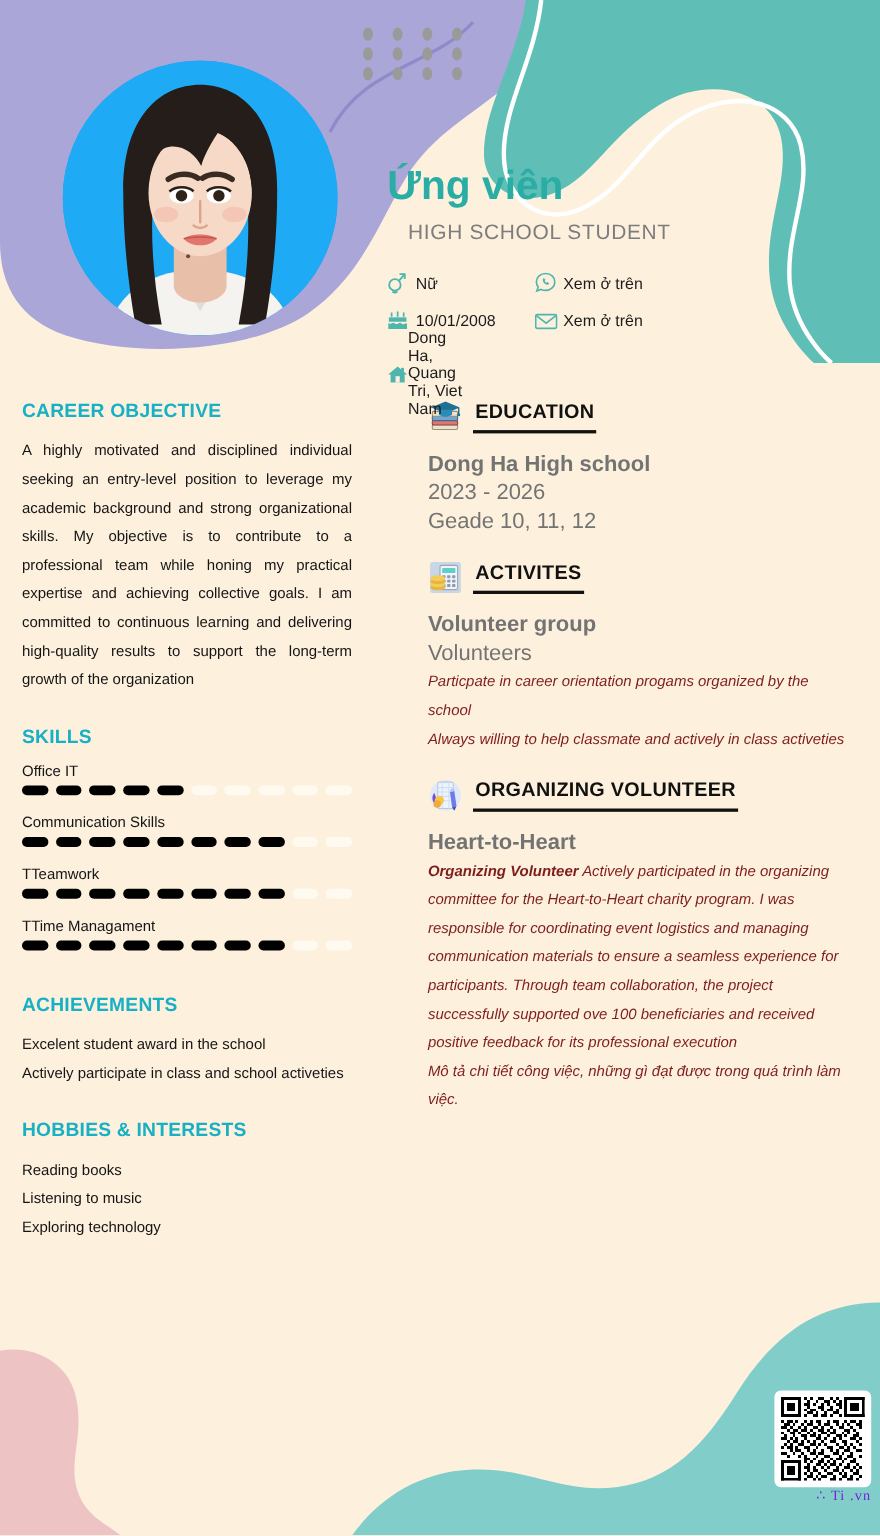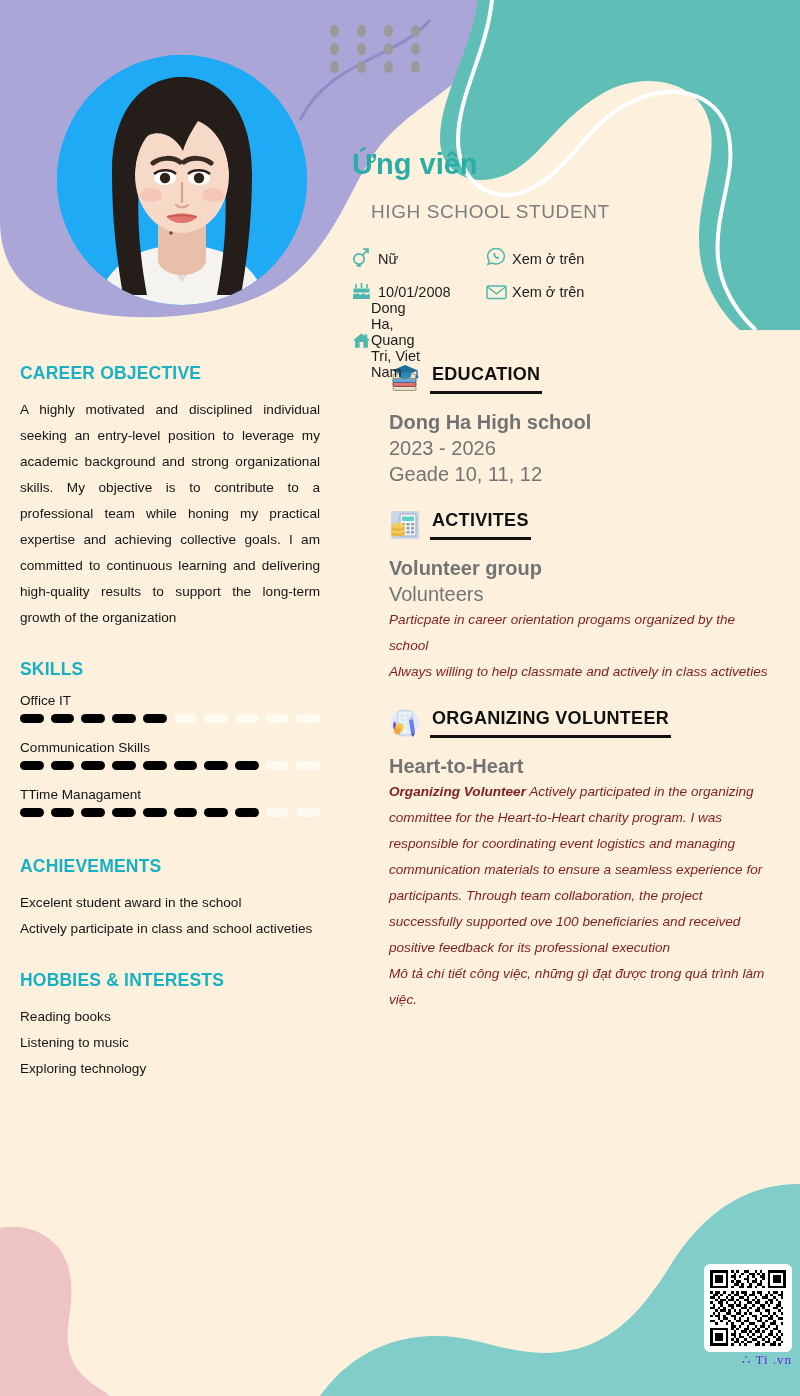--- a/index.html
+++ b/index.html
@@ -31,21 +31,21 @@
     position:absolute; left:57px; top:55px;
     width:250px; height:250px; border-radius:50%;
     overflow:hidden; background:#1eaaf5;
     z-index:5;
   }
   .photo-wrap svg { display:block; }
 
   
   .name {
     position:absolute; left:352px; top:148px;
-    font-size:29px; font-weight:bold; color:#2aada4;
+    font-size:37px; font-weight:bold; color:#2aada4;
     letter-spacing:0px; z-index:6;
   }
   .role {
     position:absolute; left:371px; top:201px;
     font-size:19px; color:#7d7d7d; letter-spacing:.6px; z-index:6;
   }
   .contacts { position:absolute; left:352px; top:234px; z-index:6; }
   .crow { display:flex; align-items:flex-end; height:33px; }
   .cicon { width:26px; display:flex; align-items:center; justify-content:flex-start; }
   .ctext { font-size:14.5px; color:#1c1c1c; }
@@ -295,20 +295,35 @@
               <span class="seg on"></span>
               <span class="seg"></span>
               <span class="seg"></span>
               <span class="seg"></span>
               <span class="seg"></span>
               <span class="seg"></span>
             </div>
           </div>
           <div class="skill">
             <div class="skill-name">Communication Skills</div>
+            <div class="bar">
+              <span class="seg on"></span>
+              <span class="seg on"></span>
+              <span class="seg on"></span>
+              <span class="seg on"></span>
+              <span class="seg on"></span>
+              <span class="seg on"></span>
+              <span class="seg on"></span>
+              <span class="seg on"></span>
+              <span class="seg"></span>
+              <span class="seg"></span>
+            </div>
+          </div>
+          <div class="skill">
+            <div class="skill-name">TTeamwork</div>
             <div class="bar">
               <span class="seg on"></span>
               <span class="seg on"></span>
               <span class="seg on"></span>
               <span class="seg on"></span>
               <span class="seg on"></span>
               <span class="seg on"></span>
               <span class="seg on"></span>
               <span class="seg on"></span>
               <span class="seg"></span>

